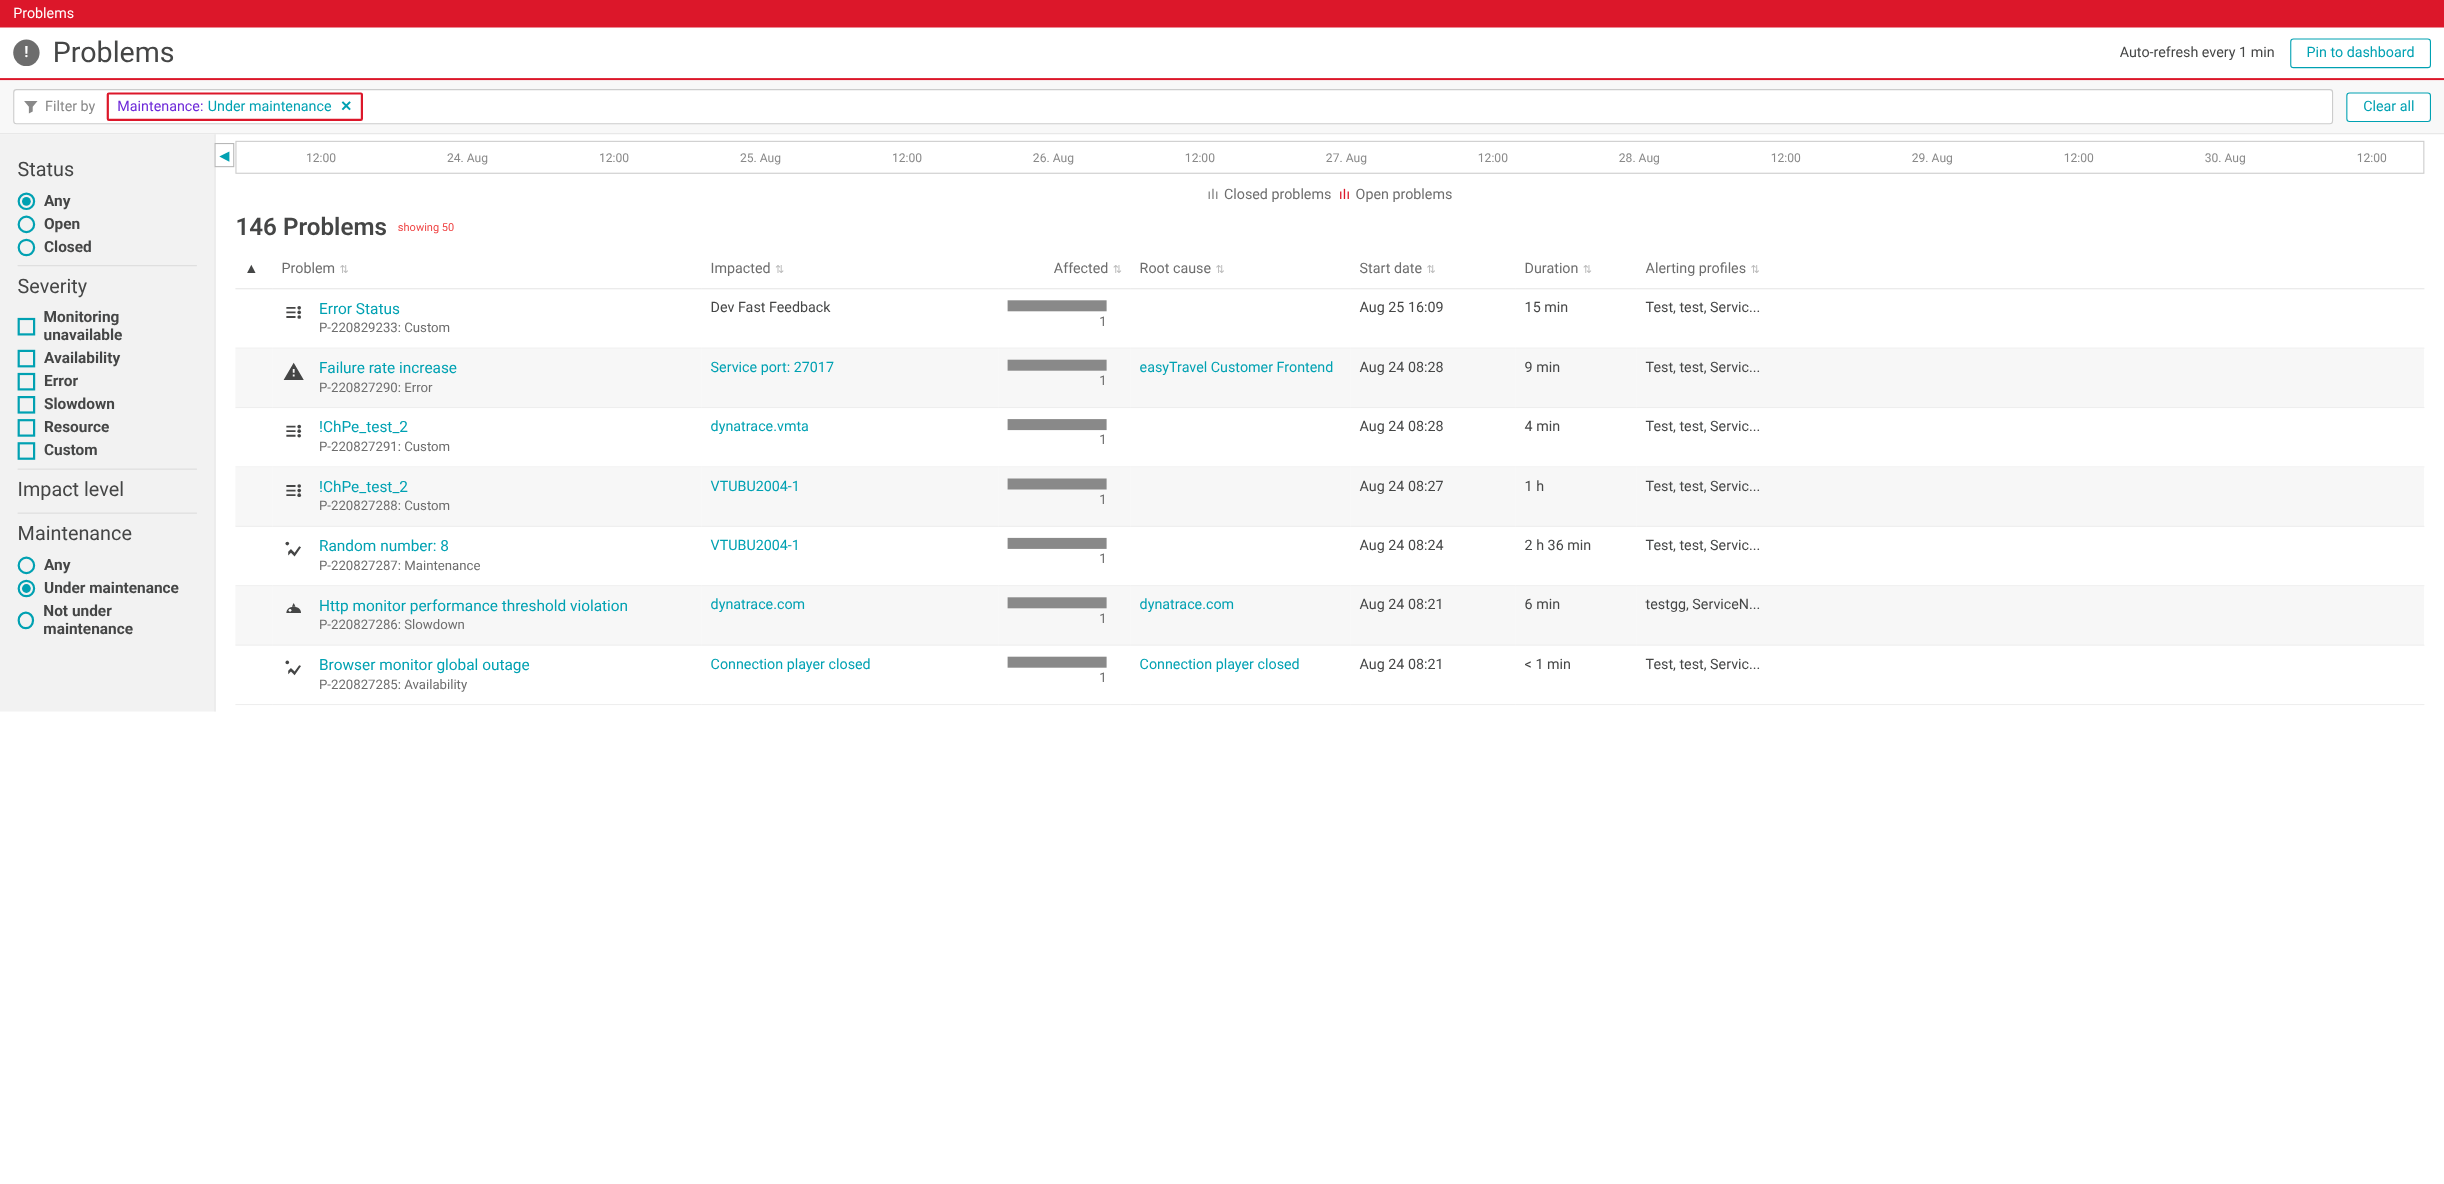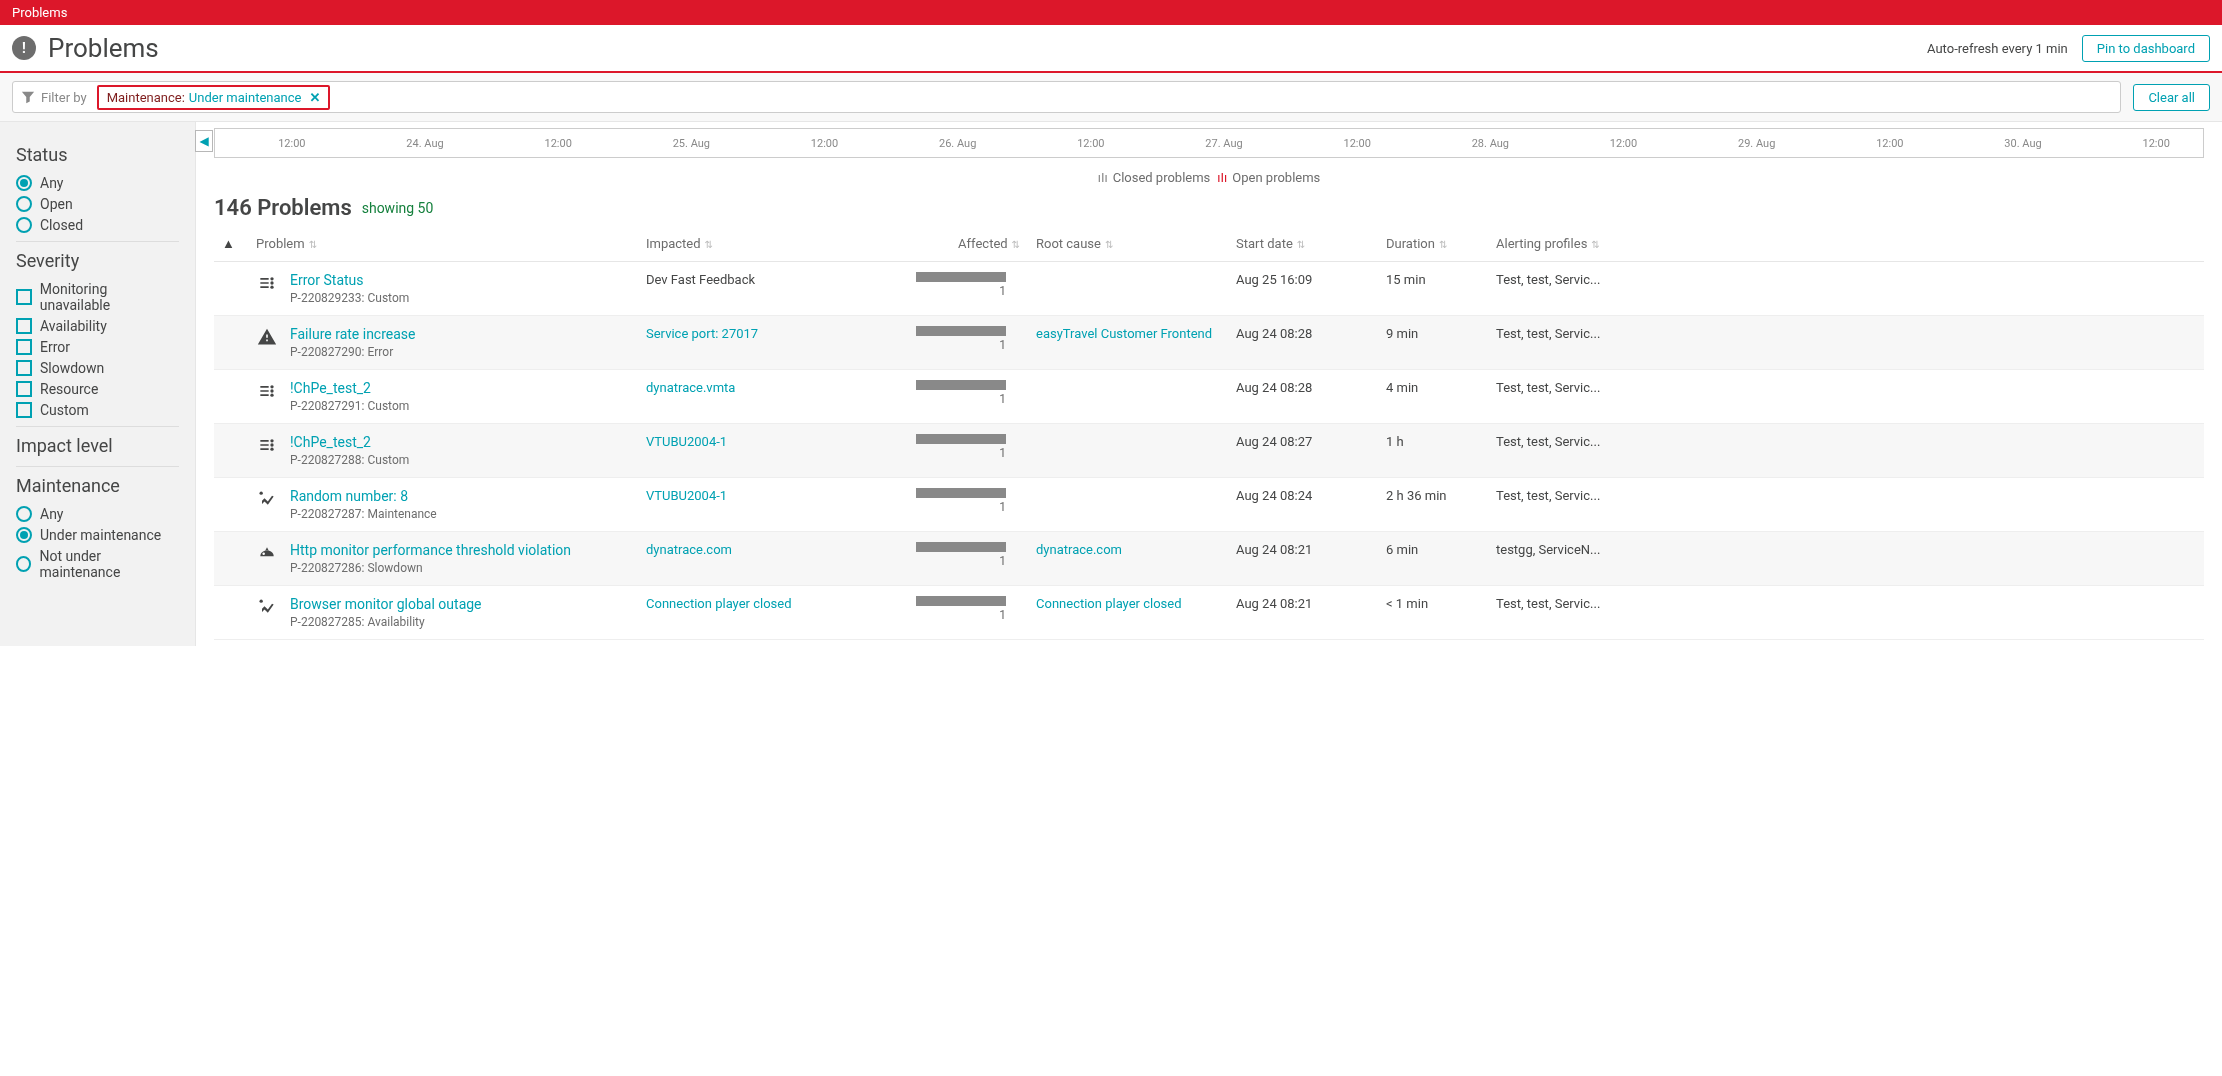--- a/index.html
+++ b/index.html
@@ -8,47 +8,47 @@
 .top-banner{background:#dc172a;color:#fff;padding:5px 12px;font-size:13px;}
 .header-row{display:flex;align-items:center;padding:8px 12px;border-bottom:2px solid #dc172a;}
 .header-row .h-icon{width:24px;height:24px;border-radius:50%;background:#6d6d6d;display:flex;align-items:center;justify-content:center;color:#fff;font-weight:bold;margin-right:12px;}
 .header-row h1{font-size:26px;font-weight:400;flex:1;}
 .auto-refresh{font-size:13px;color:#454646;margin-right:14px;}
 .pin-btn{border:1px solid #00a1b2;color:#00a1b2;background:#fff;padding:5px 14px;border-radius:3px;font-size:13px;cursor:pointer;}
 .filter-bar{display:flex;align-items:center;padding:8px 12px;border-bottom:1px solid #e6e6e6;background:#f8f8f8;}
 .filter-box{flex:1;display:flex;align-items:center;border:1px solid #ccc;background:#fff;border-radius:3px;padding:0 8px;height:32px;}
 .filter-label{color:#898989;font-size:13px;margin:0 6px;}
 .chip{display:flex;align-items:center;border:2px solid #dc172a;padding:3px 8px;border-radius:2px;margin-left:4px;font-size:13px;background:#fff;}
-.chip .k{color:#7f1d1d;}
+.chip .k{color:#6d28d9;}
 .chip .v{color:#00a1b2;margin-left:4px;}
 .chip .x{color:#00a1b2;margin-left:8px;cursor:pointer;font-weight:bold;}
 .clear-btn{border:1px solid #00a1b2;color:#00a1b2;background:#fff;padding:5px 14px;border-radius:3px;font-size:13px;margin-left:12px;cursor:pointer;}
 .layout{display:flex;}
 .sidebar{width:196px;padding:14px 16px;background:#f2f2f2;border-right:1px solid #e6e6e6;position:relative;}
 .sidebar h3{font-size:18px;font-weight:400;color:#454646;margin:8px 0 10px;}
 .sidebar hr{border:none;border-top:1px solid #ddd;margin:8px 0;}
-.opt{display:flex;align-items:center;margin:5px 0;font-size:14px;color:#454646;cursor:pointer;}
+.opt{display:flex;align-items:center;margin:5px 0;font-size:14px;color:#454646;cursor:pointer;font-weight:bold;}
 .radio{width:16px;height:16px;border:2px solid #00a1b2;border-radius:50%;margin-right:8px;display:flex;align-items:center;justify-content:center;}
 .radio.sel::after{content:"";width:8px;height:8px;border-radius:50%;background:#00a1b2;}
 .cb{width:16px;height:16px;border:2px solid #00a1b2;margin-right:8px;}
 .arrow{position:absolute;top:580px;left:128px;color:#dc172a;font-size:40px;transform:rotate(40deg);pointer-events:none;}
 .collapse-tab{position:absolute;right:-18px;top:8px;width:18px;height:22px;border:1px solid #b7b7b7;background:#fff;display:flex;align-items:center;justify-content:center;color:#00a1b2;font-size:12px;cursor:pointer;}
 .main{flex:1;padding:6px 18px;}
 .chart-box{border:1px solid #ccc;padding:8px 8px 4px 8px;margin-bottom:6px;}
 .chart-inner{display:flex;height:130px;}
 .yaxis{display:flex;flex-direction:column;justify-content:space-between;font-size:11px;color:#898989;text-align:right;padding:2px 6px 14px 0;}
 .plot{flex:1;position:relative;border-left:1px solid #ccc;border-bottom:1px solid #ccc;}
 .bar{position:absolute;bottom:0;width:20px;background:#898989;}
 .xaxis{position:relative;height:16px;margin-left:30px;text-align:center;}
 .xtick{position:absolute;font-size:11px;color:#898989;transform:translateX(-50%);}
 .legend{display:flex;justify-content:center;gap:7px;font-size:13px;color:#6d6d6d;padding:6px 0 0;}
 .legend .sw{display:inline-block;margin-right:5px;}
 .count-row{display:flex;align-items:center;gap:10px;margin:10px 0 6px;}
 .count-row .big{font-size:22px;font-weight:600;}
-.count-row .small{font-size:14px;color:#15803d;}
+.count-row .small{font-size:10px;color:#ef4444;}
 table{width:100%;border-collapse:collapse;table-layout:fixed;}
 th{text-align:left;font-weight:400;font-size:13px;color:#6d6d6d;padding:10px 8px;border-bottom:1px solid #e6e6e6;white-space:nowrap;}
 th .sort{color:#bbb;margin-left:4px;font-size:10px;}
 tbody tr{border-bottom:1px solid #eee;}
 tbody tr.alt{background:#f7f7f7;}
 td{font-size:13px;padding:10px 8px;vertical-align:top;overflow:hidden;text-overflow:ellipsis;white-space:nowrap;}
 .pcell{display:flex;gap:12px;align-items:flex-start;}
 .picon{width:22px;height:22px;color:#454646;flex-shrink:0;display:flex;align-items:center;justify-content:center;}
 .ptitle{color:#00a1b2;font-size:14px;display:block;margin-bottom:2px;}
 .psub{color:#6d6d6d;font-size:12px;}

